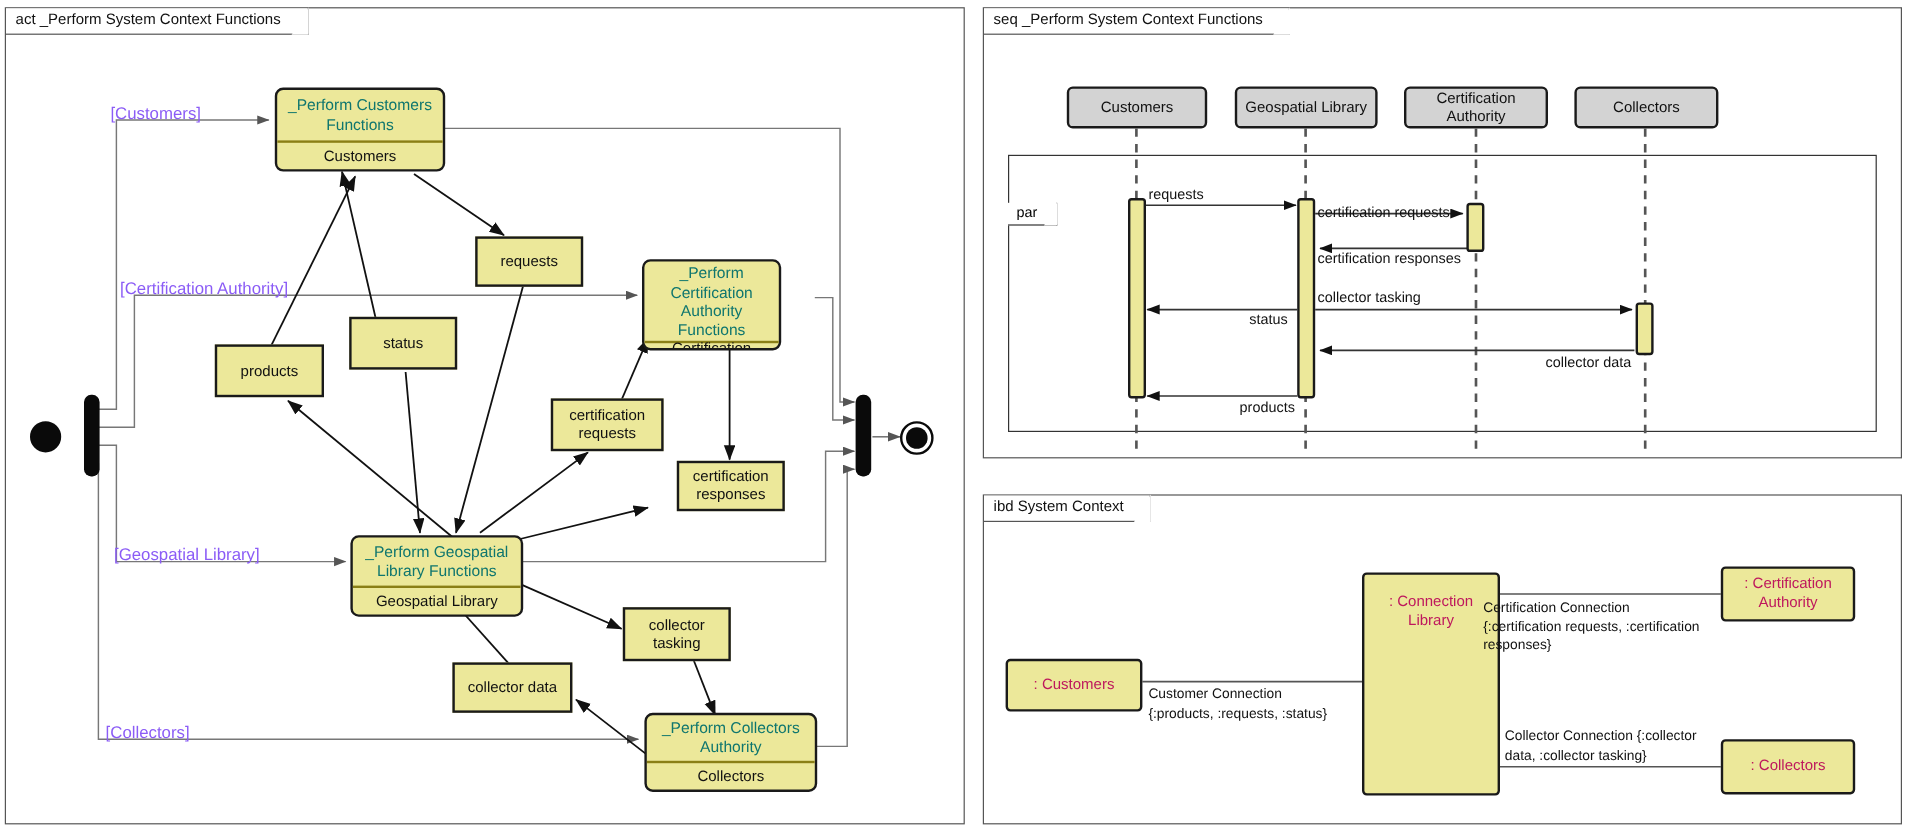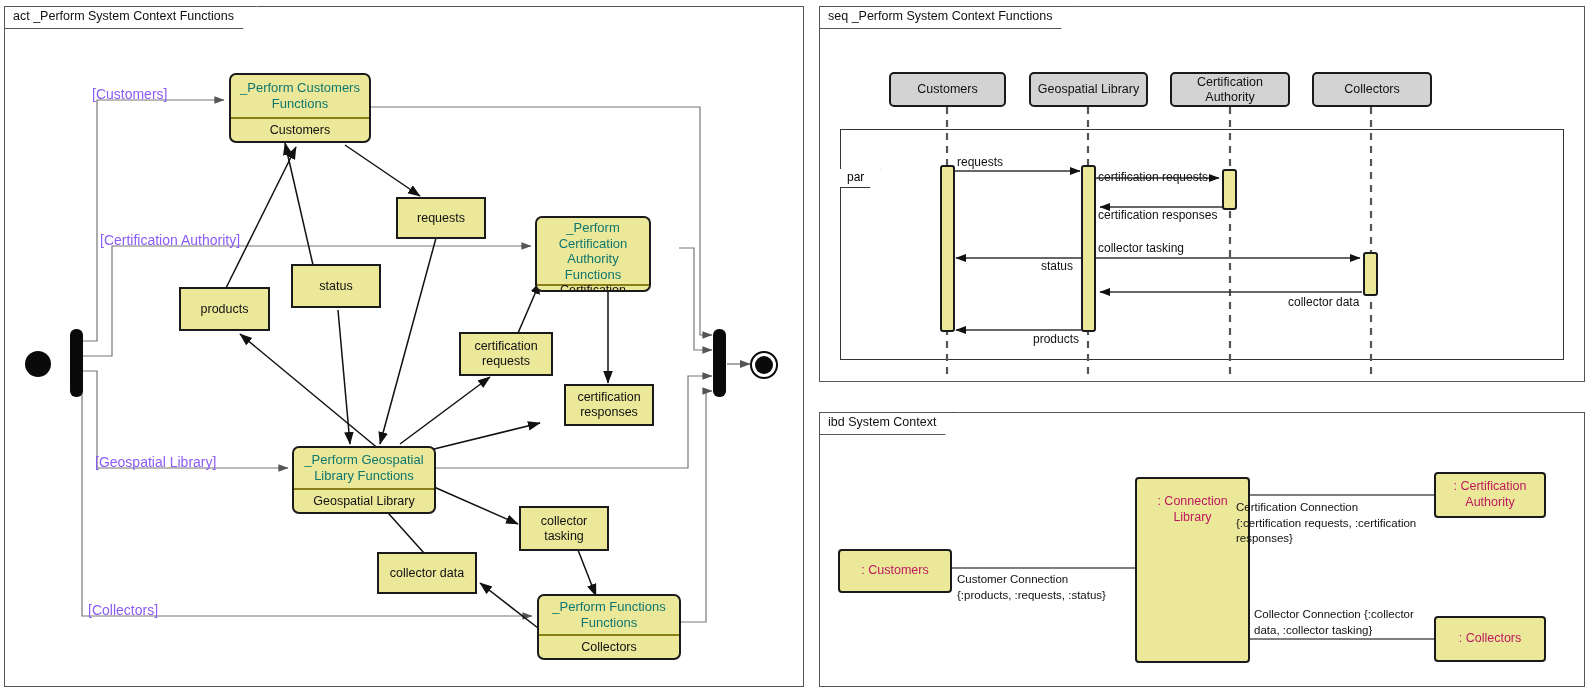--- a/index.html
+++ b/index.html
@@ -109,21 +109,21 @@
     <div class="an">_Perform Certification Authority Functions</div>
     <div class="ap">Certification Authority</div>
   </div>
 
   <div class="actbox" style="left:292px;top:446px;width:144px;height:68px;">
     <div class="an">_Perform Geospatial Library Functions</div>
     <div class="ap">Geospatial Library</div>
   </div>
 
   <div class="actbox" style="left:537px;top:594px;width:144px;height:66px;">
-    <div class="an">_Perform Functions Functions</div>
+    <div class="an">_Perform Collectors Authority</div>
     <div class="ap">Collectors</div>
   </div>
 
   <div class="nodebox" style="left:396px;top:197px;width:90px;height:42px;">requests</div>
   <div class="nodebox" style="left:291px;top:264px;width:90px;height:44px;">status</div>
   <div class="nodebox" style="left:179px;top:287px;width:91px;height:44px;">products</div>
   <div class="nodebox" style="left:459px;top:332px;width:94px;height:44px;">certification requests</div>
   <div class="nodebox" style="left:564px;top:384px;width:90px;height:42px;">certification responses</div>
   <div class="nodebox" style="left:519px;top:506px;width:90px;height:45px;">collector tasking</div>
   <div class="nodebox" style="left:377px;top:552px;width:100px;height:42px;">collector data</div>

